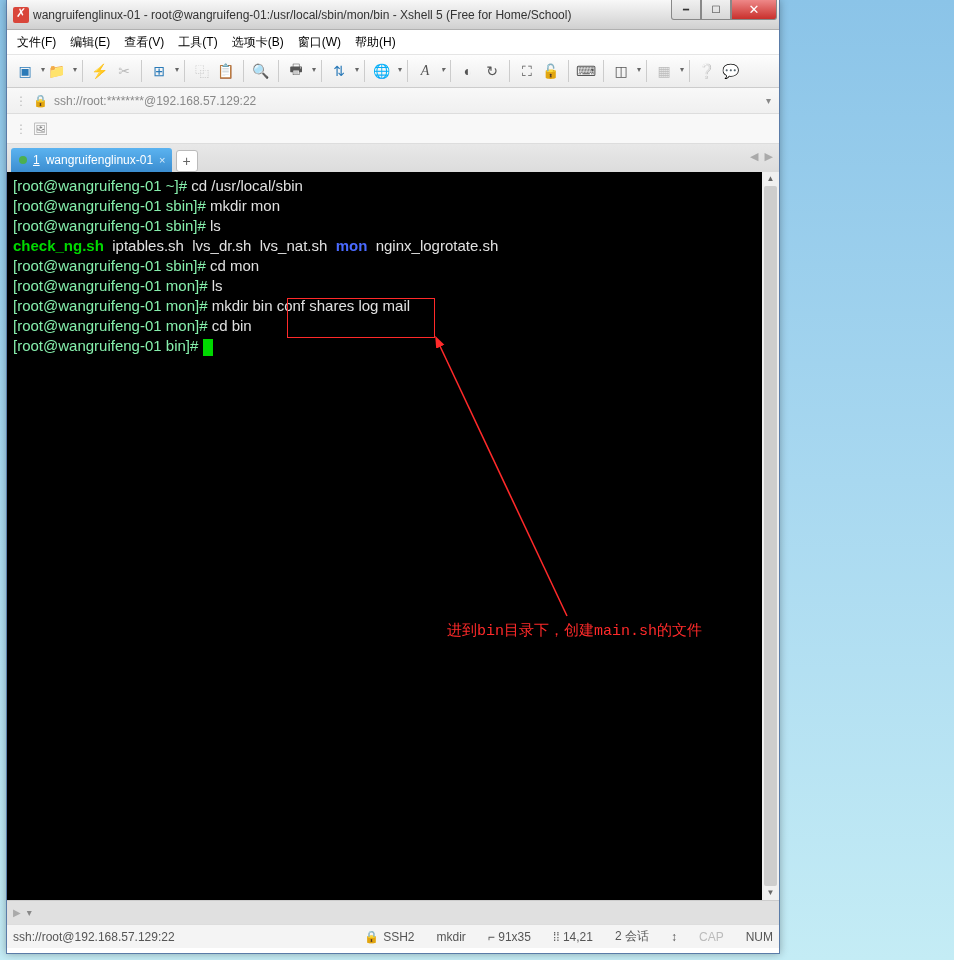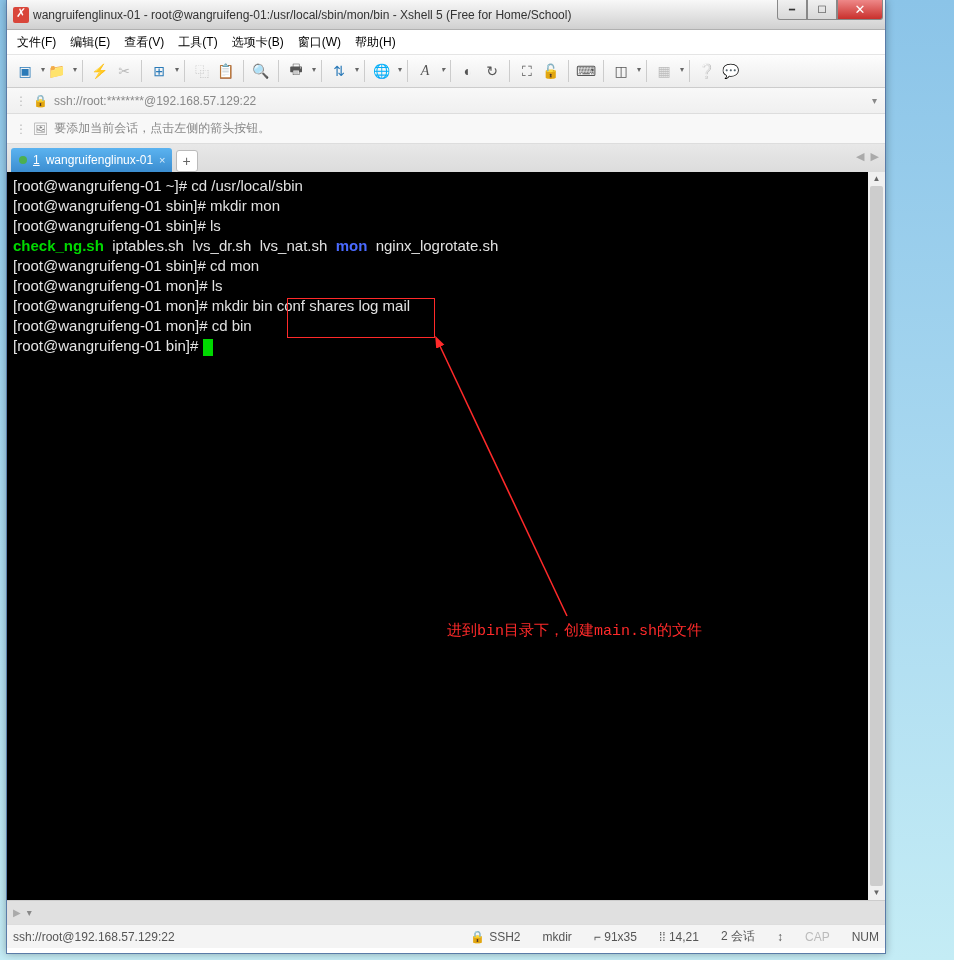--- a/index.html
+++ b/index.html
@@ -1,17 +1,17 @@
 <!DOCTYPE html>
 <html><head>
 <meta charset="utf-8">
 <style>
 *{box-sizing:border-box;margin:0;padding:0;font-family:"Microsoft YaHei",Tahoma,sans-serif}
 body{background:linear-gradient(to bottom,#8bc4e8 0%,#a8d8f0 50%,#c4ecf5 100%);width:954px;height:960px;position:relative;overflow:hidden}
-.window{position:absolute;top:0;left:6px;width:880px;height:954px;background:#fff;border:1px solid #5a7ca8;border-top:none;box-shadow:0 0 8px rgba(0,0,0,.3)}
+.window{position:absolute;top:0;left:6px;width:774px;height:954px;background:#fff;border:1px solid #5a7ca8;border-top:none;box-shadow:0 0 8px rgba(0,0,0,.3)}
 .titlebar{height:30px;background:linear-gradient(to bottom,#f8f8f8 0%,#e4e4e4 50%,#d0d0d0 100%);border-bottom:1px solid #b0b0b0;display:flex;align-items:center;padding:0 2px 0 6px;font-size:12px;color:#333}
 .titlebar .appicon{width:16px;height:16px;margin-right:4px;background:#d9463a;border-radius:2px;position:relative}
 .titlebar .appicon::after{content:"✗";color:#fff;position:absolute;top:-1px;left:3px;font-size:12px}
 .titlebar .title-text{flex:1;white-space:nowrap;overflow:hidden}
 .win-controls{display:flex;height:20px;margin-top:-10px}
 .win-btn{width:30px;height:20px;border:1px solid #888;border-top:none;background:linear-gradient(to bottom,#f0f0f0,#d8d8d8);display:flex;align-items:center;justify-content:center;font-size:10px;cursor:pointer}
 .win-btn.min{border-radius:0 0 0 3px}
 .win-btn.close{background:linear-gradient(to bottom,#e88,#c9302c);color:#fff;border-radius:0 0 3px 0;width:46px;font-size:13px}
 .menubar{height:24px;background:#fff;display:flex;align-items:center;padding:0 10px;font-size:12px;gap:14px}
 .menubar span{cursor:pointer}
@@ -24,21 +24,21 @@
 .addressbar .addr{flex:1}
 .hintbar{height:30px;background:#f8f8f8;border-bottom:1px solid #ddd;display:flex;align-items:center;padding:0 8px;font-size:12px;color:#888;gap:6px}
 .tabbar{height:28px;background:linear-gradient(to bottom,#e8e8e8,#dcdcdc);display:flex;align-items:flex-end;padding:0 4px;position:relative}
 .tab{height:24px;background:linear-gradient(to bottom,#5bb3f0,#3b8dd0);color:#fff;font-size:12px;padding:0 6px 0 8px;display:flex;align-items:center;border-radius:3px 3px 0 0;gap:6px;cursor:pointer}
 .tab .dot{width:8px;height:8px;background:#4caf50;border-radius:50%}
 .tab .tclose{font-size:11px;opacity:.8}
 .tab-add{width:22px;height:22px;background:#fff;border:1px solid #bbb;margin-left:4px;border-radius:3px;display:flex;align-items:center;justify-content:center;font-size:14px;color:#666;cursor:pointer}
 .tabbar .nav-arrows{position:absolute;right:6px;top:6px;font-size:11px;color:#aaa;display:flex;gap:6px}
 .terminal{background:#000;color:#e0e0e0;font-family:Consolas,"Courier New",monospace;font-size:15px;line-height:20px;padding:4px 6px;height:728px;overflow:hidden;position:relative}
 .terminal .ln{white-space:pre}
-.prompt{color:#e5e5e5}
+.prompt{color:#86efac}
 .green{color:#00d800;font-weight:bold}
 .blue{color:#4a6aff;font-weight:bold}
 .cursor{background:#00d800;display:inline-block;width:10px;height:17px;vertical-align:middle}
 .redbox{position:absolute;border:1px solid #ff2a2a;left:280px;top:126px;width:148px;height:40px;pointer-events:none;z-index:5}
 .annotation{position:absolute;color:#ff2a2a;font-size:15px;left:440px;top:450px;font-family:Liberation Mono, monospace;z-index:5}
 .arrow-svg{position:absolute;left:420px;top:164px;pointer-events:none;z-index:5}
 .tscroll{position:absolute;right:0;top:0;width:17px;height:100%;background:#f0f0f0}
 .tscroll .thumb{position:absolute;top:14px;left:2px;width:13px;height:700px;background:#cdcdcd;border-radius:2px}
 .tscroll .arr{position:absolute;left:0;width:17px;height:14px;background:#f0f0f0;display:flex;align-items:center;justify-content:center;font-size:8px;color:#666}
 .tscroll .arr.up{top:0}
@@ -116,21 +116,20 @@
   <div class="addressbar">
     <span style="color:#bbb">⋮</span>
     <span>🔒</span>
     <span class="addr">ssh://root:********@192.168.57.129:22</span>
     <span style="font-size:10px">▾</span>
   </div>
 
   <div class="hintbar">
     <span style="color:#bbb">⋮</span>
     <span>🖼</span>
-    <span>要添加当前会话，点击左侧的箭头按钮。</span>
   </div>
 
   <div class="tabbar">
     <div class="tab">
       <span class="dot"></span>
       <span style="text-decoration:underline">1</span>
       <span>wangruifenglinux-01</span>
       <span class="tclose">×</span>
     </div>
     <div class="tab-add">+</div>

